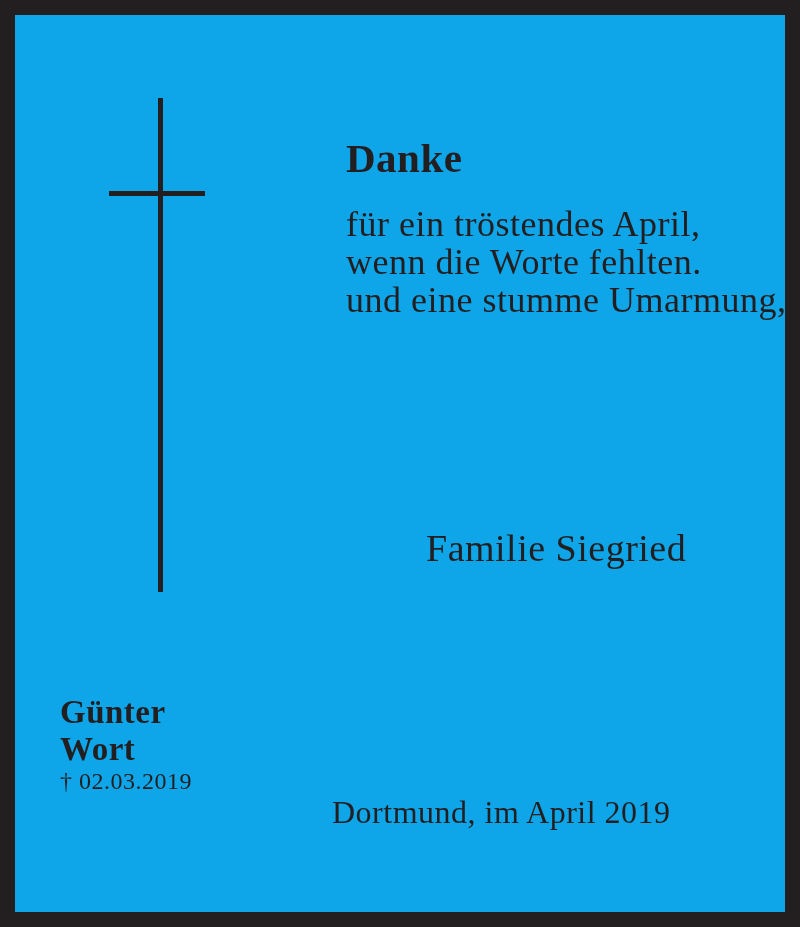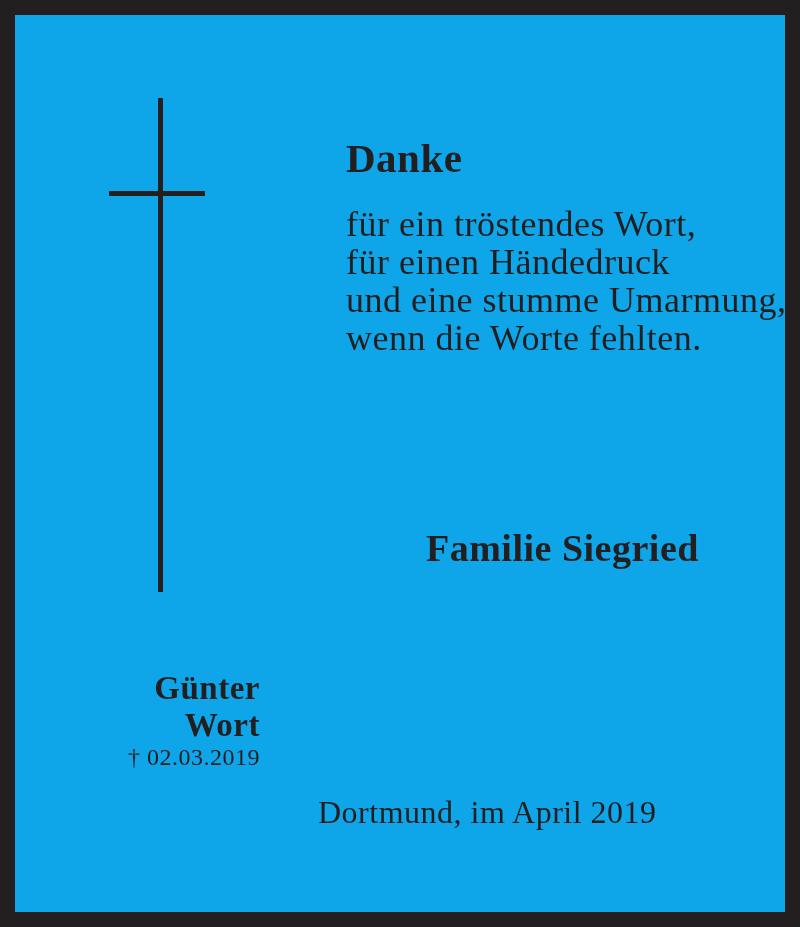--- a/index.html
+++ b/index.html
@@ -53,71 +53,70 @@
     line-height: 38px;
     letter-spacing: 0.5px;
     white-space: nowrap;
   }
   .signature {
     position: absolute;
     left: 411px;
     top: 515px;
     font-size: 38px;
     line-height: 37px;
-    font-weight: bold;
+    font-weight: normal;
     letter-spacing: 0.5px;
     white-space: nowrap;
   }
   .deceased {
     position: absolute;
     left: 45px;
-    top: 655px;
+    top: 679px;
     width: 200px;
-    text-align: right;
+    text-align: left;
   }
   .deceased-name {
     font-size: 33px;
     line-height: 37px;
     font-weight: bold;
     letter-spacing: 0.5px;
     white-space: nowrap;
   }
   .death-date {
     font-size: 24px;
     line-height: 27px;
     letter-spacing: 0.5px;
     white-space: nowrap;
   }
   .place-date {
     position: absolute;
-    left: 303px;
+    left: 317px;
     top: 781px;
     font-size: 32px;
     line-height: 32px;
     letter-spacing: 0.5px;
     white-space: nowrap;
   }
 </style>
 </head>
 <body>
 
 <div class="card">
 
   <div>
     <div class="cross-vert"></div>
     <div class="cross-horiz"></div>
   </div>
 
   <div class="title">Danke</div>
 
   <div class="message">
-    <div>für ein tröstendes Wort,</div>
-    <div>für einen Händedruck</div>
+    <div>für ein tröstendes April,</div>
+    <div>wenn die Worte fehlten.</div>
     <div>und eine stumme Umarmung,</div>
-    <div>wenn die Worte fehlten.</div>
   </div>
 
   <div class="signature">
     <div>Familie Siegried</div>
   </div>
 
   <div class="deceased">
     <div class="deceased-name">Günter</div>
     <div class="deceased-name">Wort</div>
     <div class="death-date">† 02.03.2019</div>

